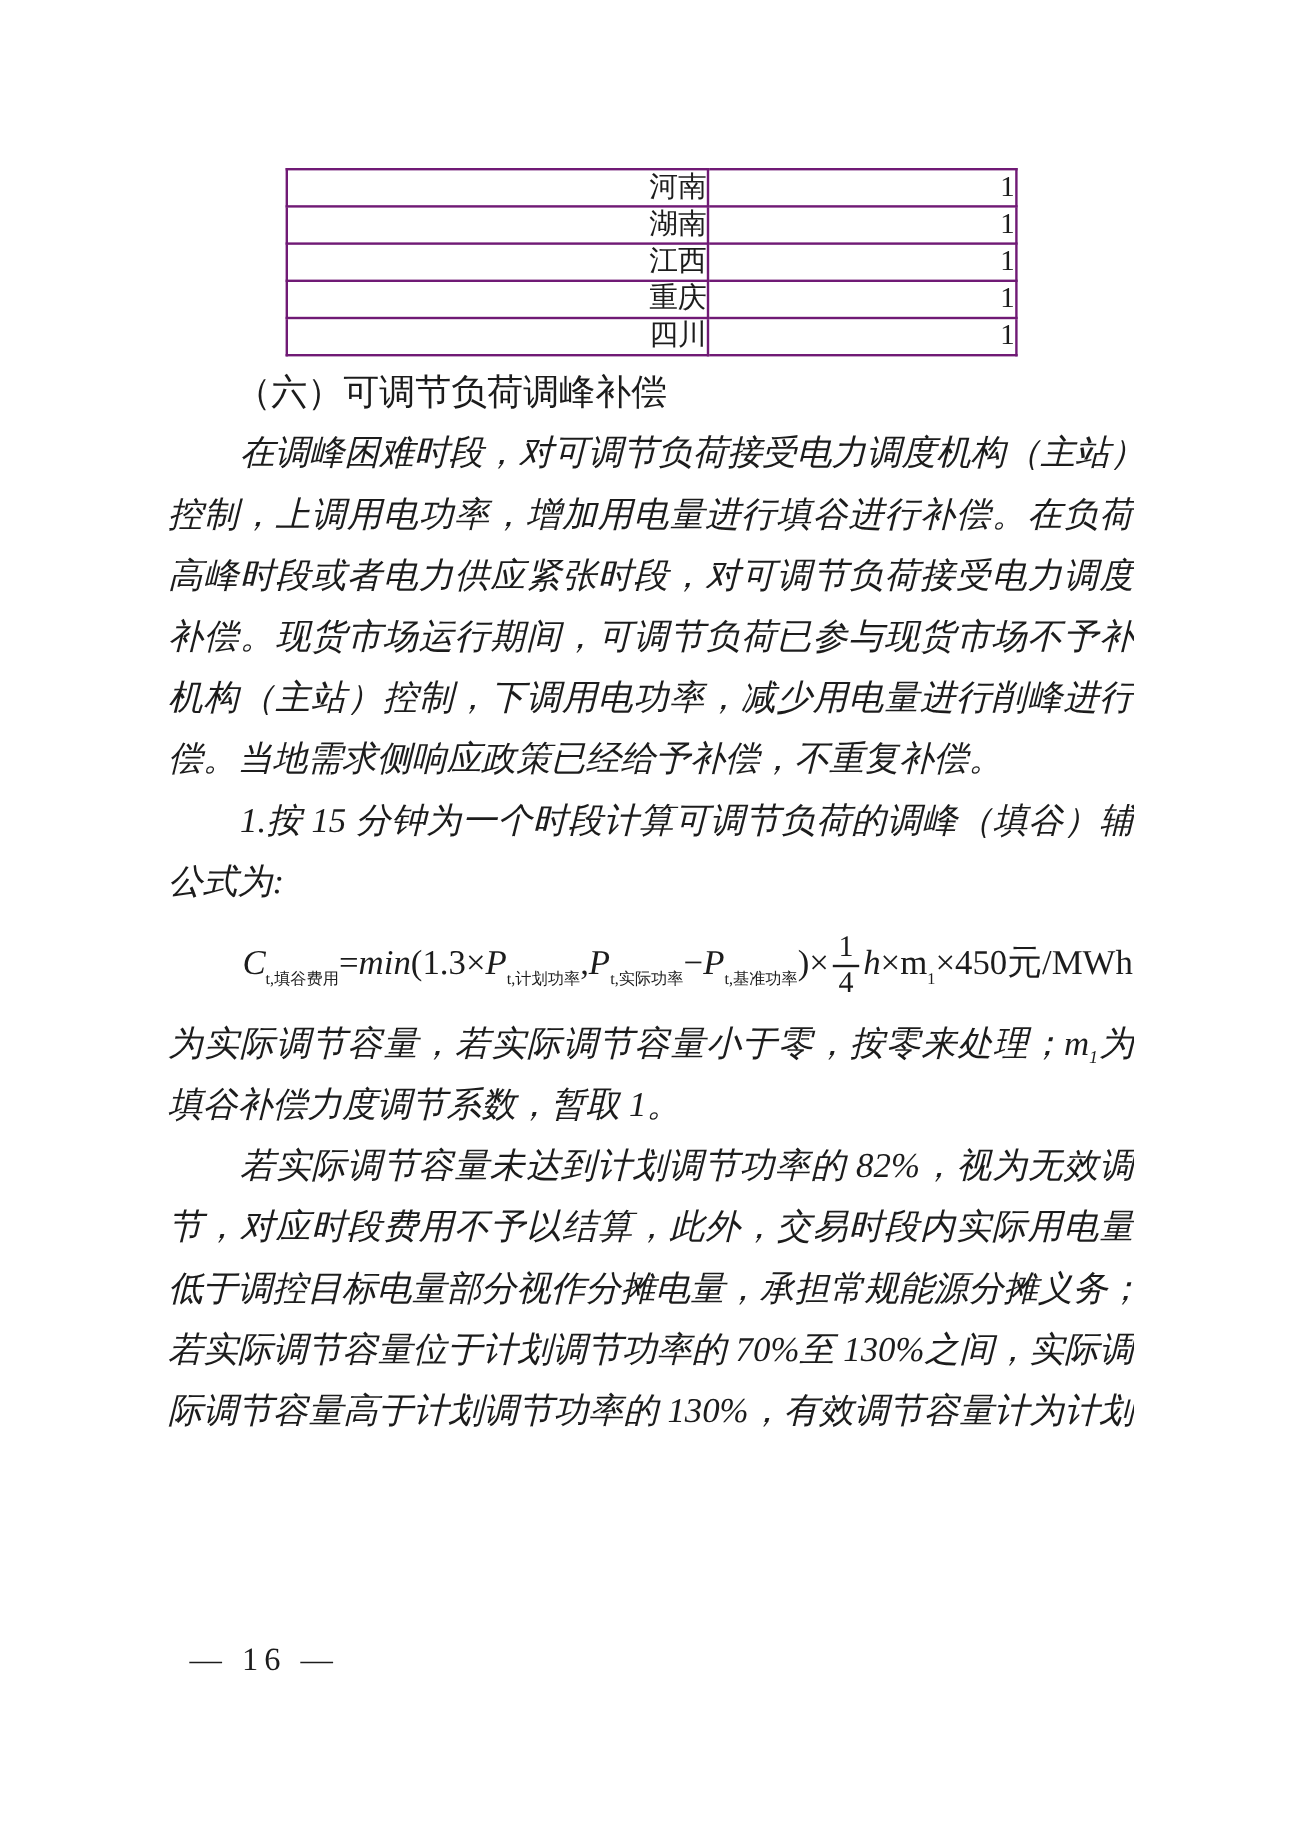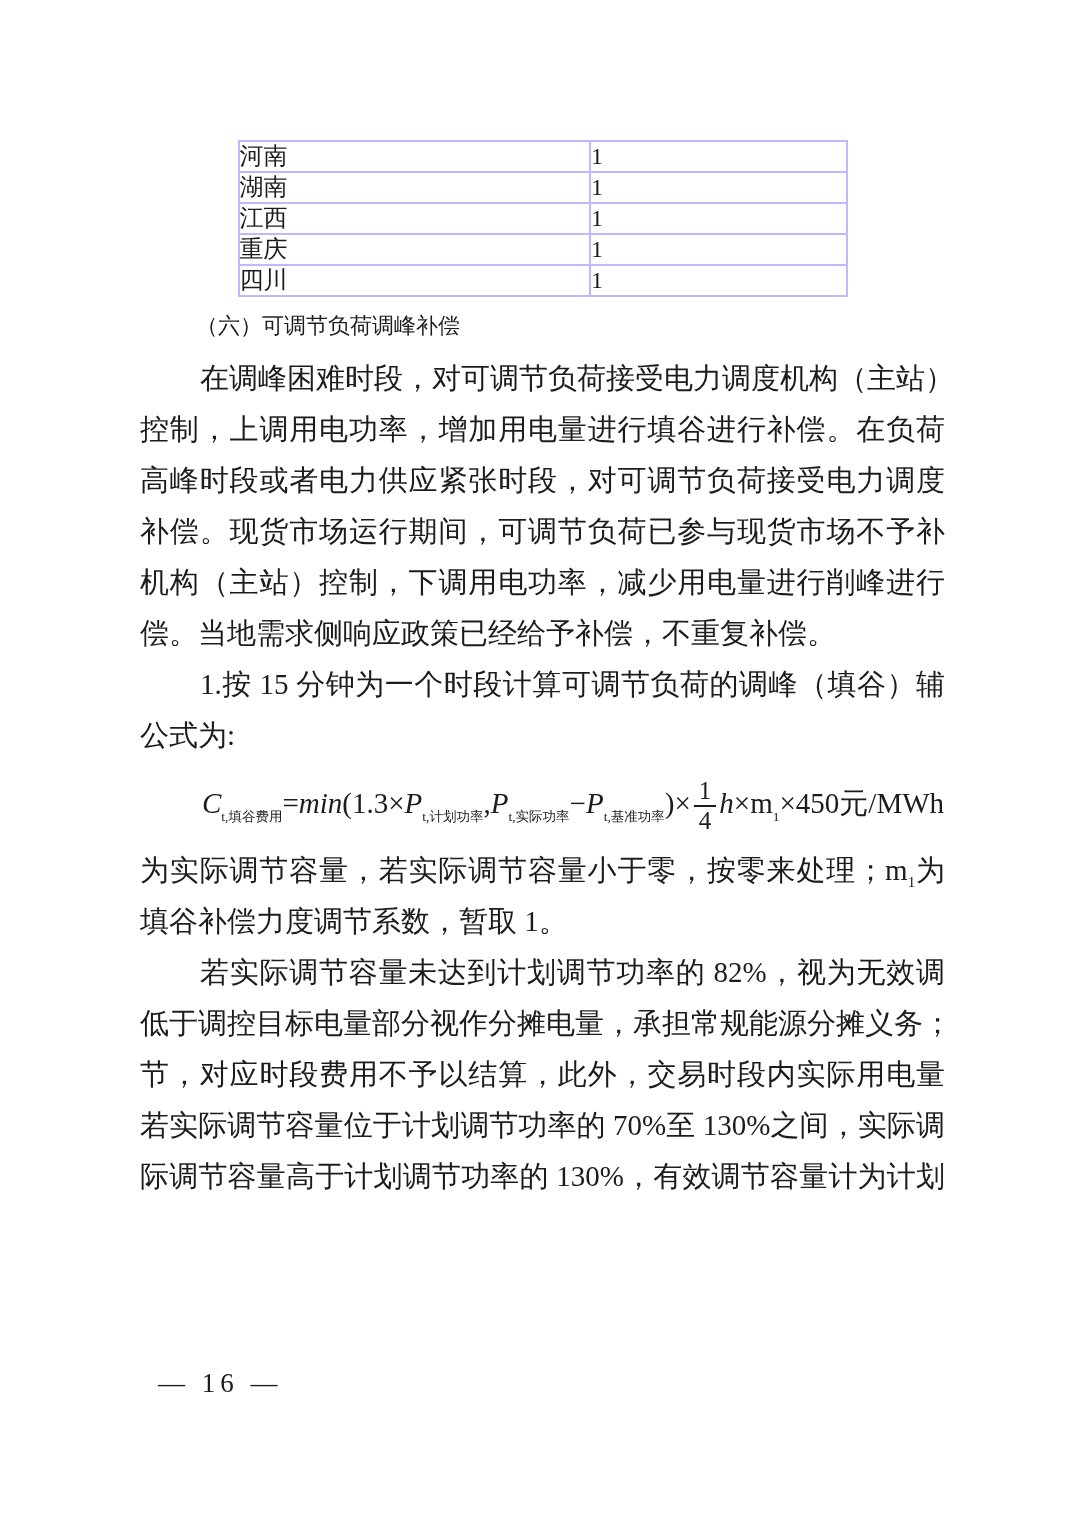--- a/index.html
+++ b/index.html
@@ -14,50 +14,50 @@
     color:#1c1c1c;
     overflow:hidden;
   }
   
   table.data-table {
     width:610px;
     margin:0 auto;
     border-collapse:collapse;
   }
   table.data-table td {
-    border:2px solid #c4b5fd;
+    border:2px solid #701a75;
     height:27px;
-    text-align:left;
+    text-align:right;
     vertical-align:middle;
     font-size:24px;
     line-height:27px;
     padding:1px 0;
   }
   td.col-province { width:353px; }
   td.col-value { width:257px; }
   
   .heading {
     margin-top:6px;
     height:50px;
     line-height:50px;
-    font-size:22px;
+    font-size:30px;
     text-indent:56px;
     white-space:nowrap;
-    font-family:Liberation Mono, monospace;
   }
   
   .paras { }
   .line {
     height:51px;
     line-height:51px;
     font-size:29px;
     text-align:justify;
     text-align-last:justify;
     overflow:hidden;
     white-space:nowrap;
+    font-style:italic;
   }
   .line.first { text-indent:60px; }
   .line.noj { text-align:right; text-align-last:left; }
   .inline-sub {
     font-size:15px;
     vertical-align:-7px;
     letter-spacing:0;
   }
   
   .formula-line {
@@ -140,21 +140,21 @@
       <div class="line first">1.按 15 分钟为一个时段计算可调节负荷的调峰（填谷）辅</div>
       <div class="line noj">公式为:</div>
     </div>
 
   <div class="formula-line" id="formula"><span class="tok-var">C</span><span class="tok-sub">t,填谷费用</span><span class="tok-plain">=</span><span class="tok-var">min</span><span class="tok-plain">(1.3×</span><span class="tok-var">P</span><span class="tok-sub">t,计划功率</span><span class="tok-plain">,</span><span class="tok-var">P</span><span class="tok-sub">t,实际功率</span><span class="tok-plain">−</span><span class="tok-var">P</span><span class="tok-sub">t,基准功率</span><span class="tok-plain">)×</span><span class="frac"><span class="num">1</span><span class="den">4</span></span><span class="tok-var">h</span><span class="tok-plain">×m</span><span class="tok-sub">1</span><span class="tok-plain">×450元/MWh</span></div>
 
   <div class="paras">
       <div class="line">为实际调节容量，若实际调节容量小于零，按零来处理；m<span class="inline-sub">1</span>为</div>
       <div class="line noj">填谷补偿力度调节系数，暂取 1。</div>
       <div class="line first">若实际调节容量未达到计划调节功率的 82%，视为无效调</div>
+      <div class="line">节，对应时段费用不予以结算，此外，交易时段内实际用电量</div>
       <div class="line">低于调控目标电量部分视作分摊电量，承担常规能源分摊义务；</div>
-      <div class="line">节，对应时段费用不予以结算，此外，交易时段内实际用电量</div>
       <div class="line">若实际调节容量位于计划调节功率的 70%至 130%之间，实际调</div>
       <div class="line">际调节容量高于计划调节功率的 130%，有效调节容量计为计划</div>
     </div>
 
   <div class="footer">— 16 —</div>
 
 </div>
 
 </body></html>

